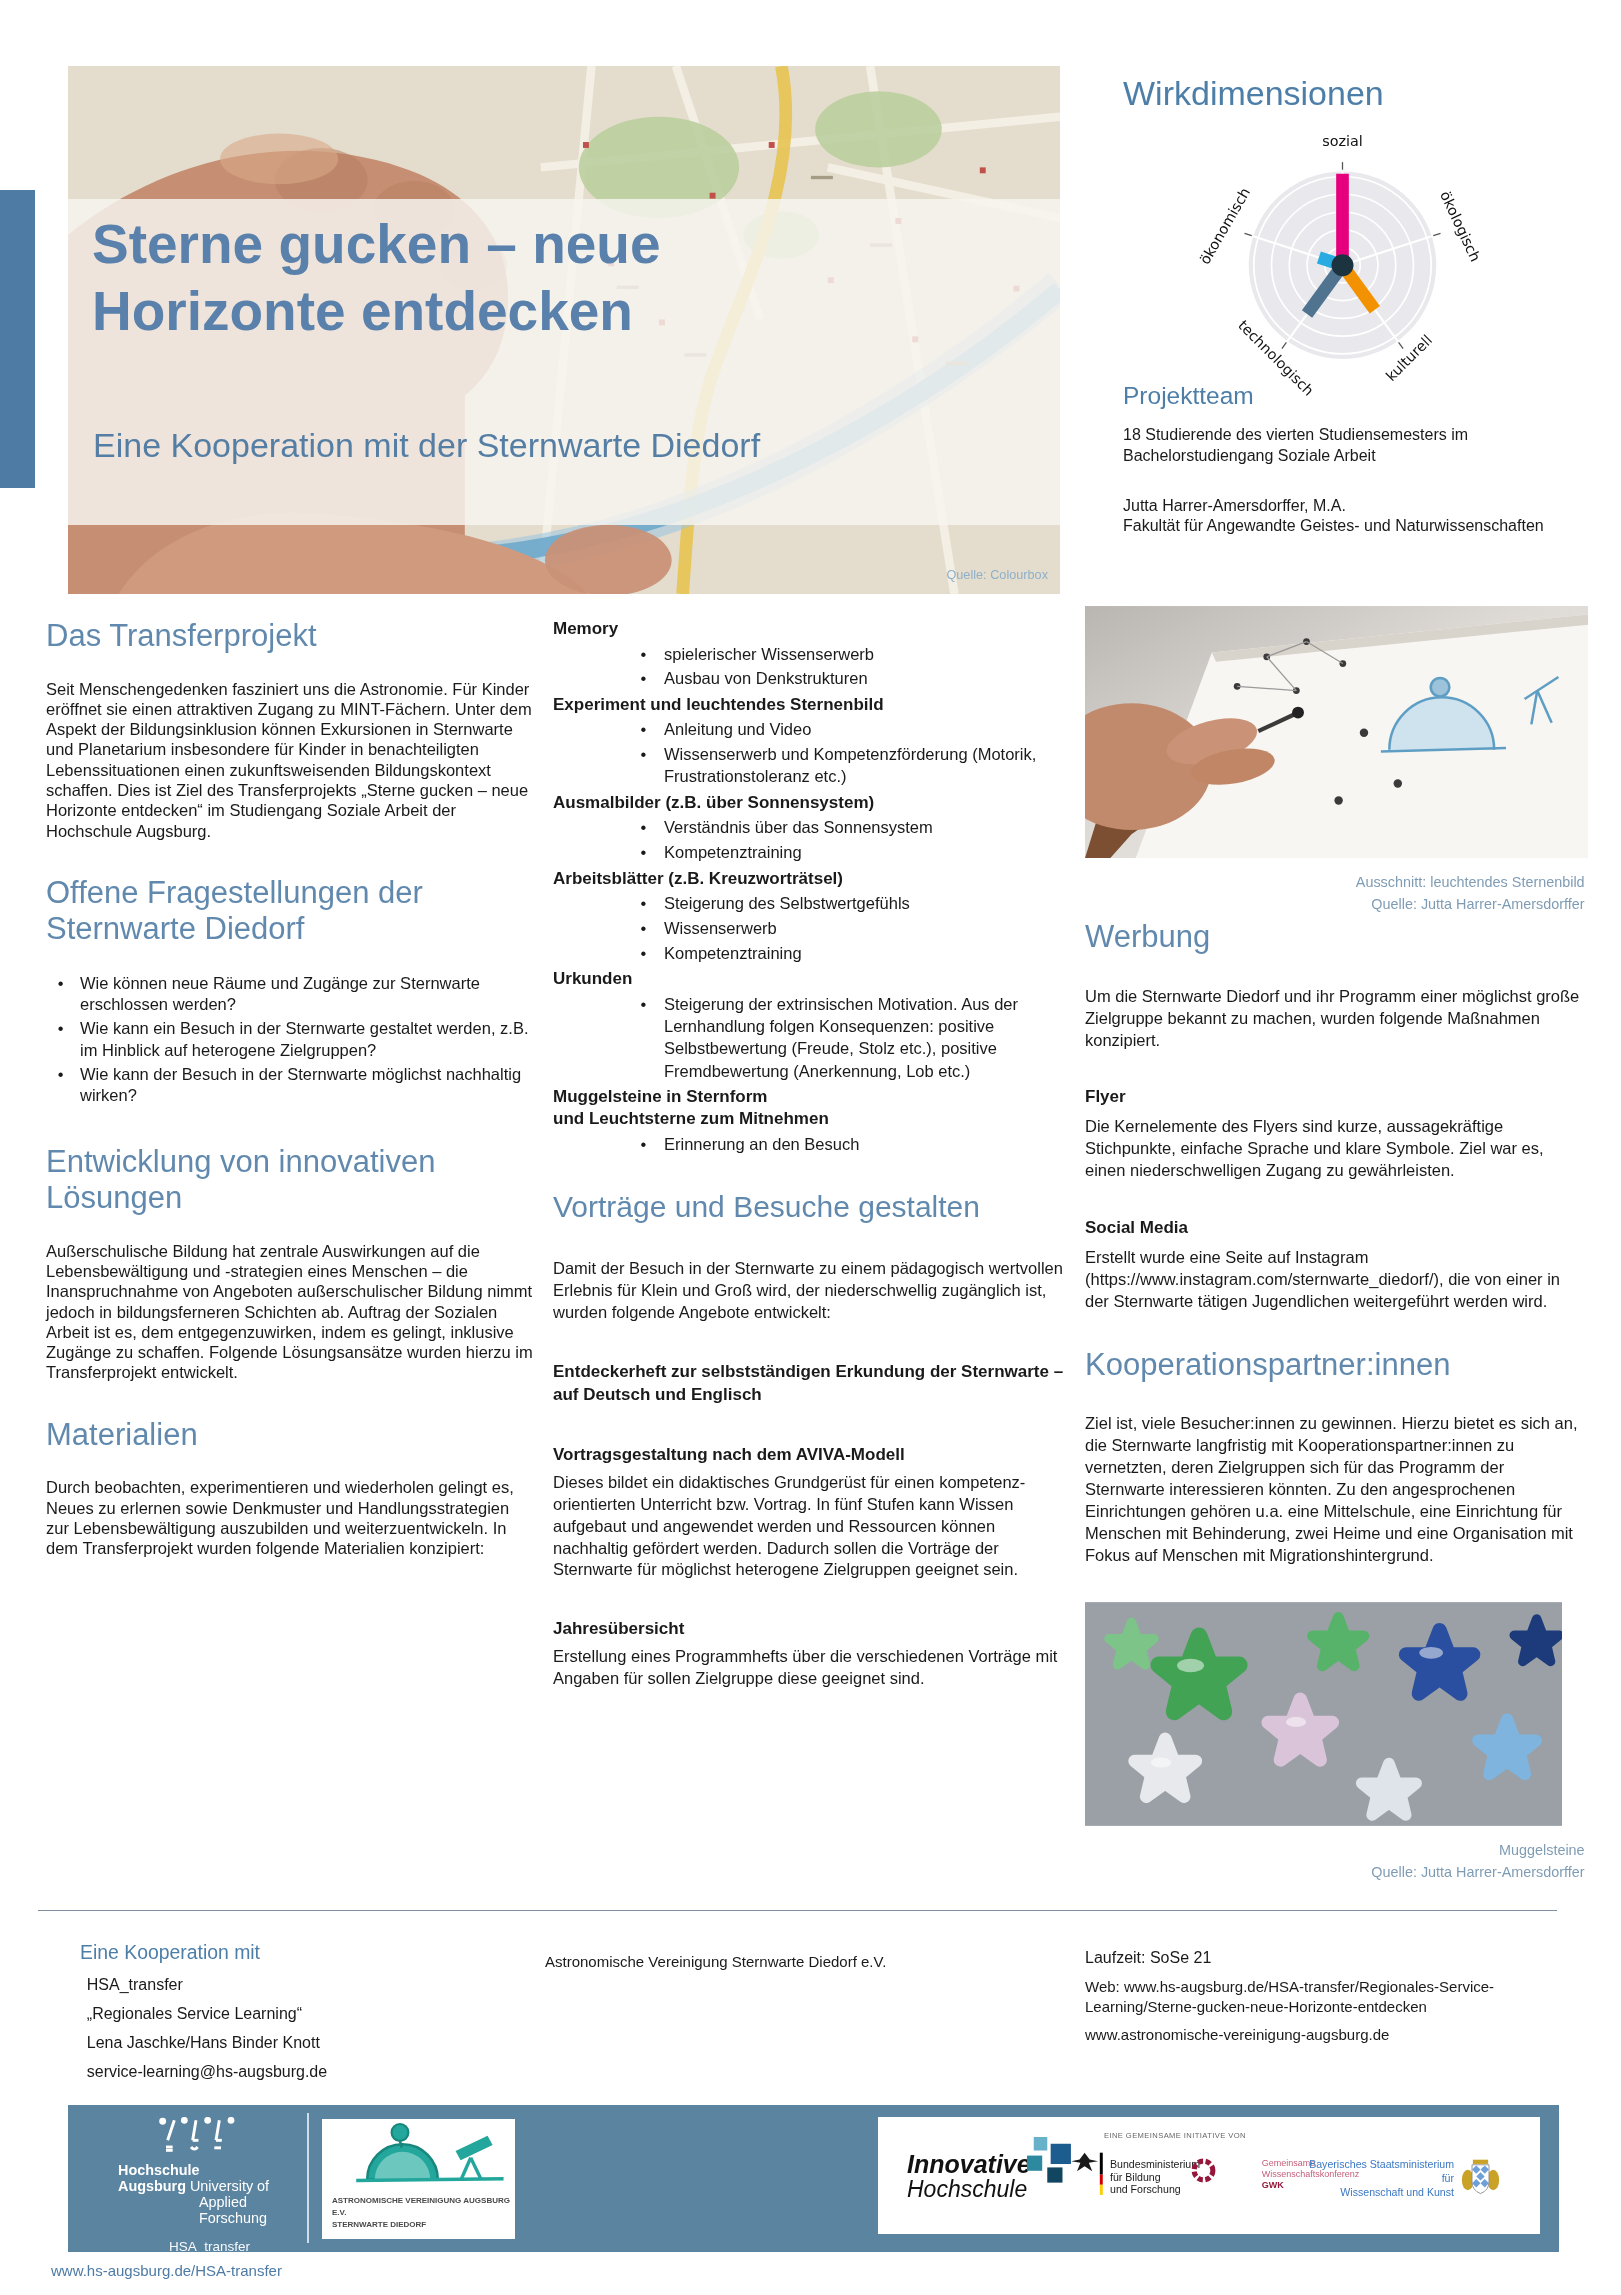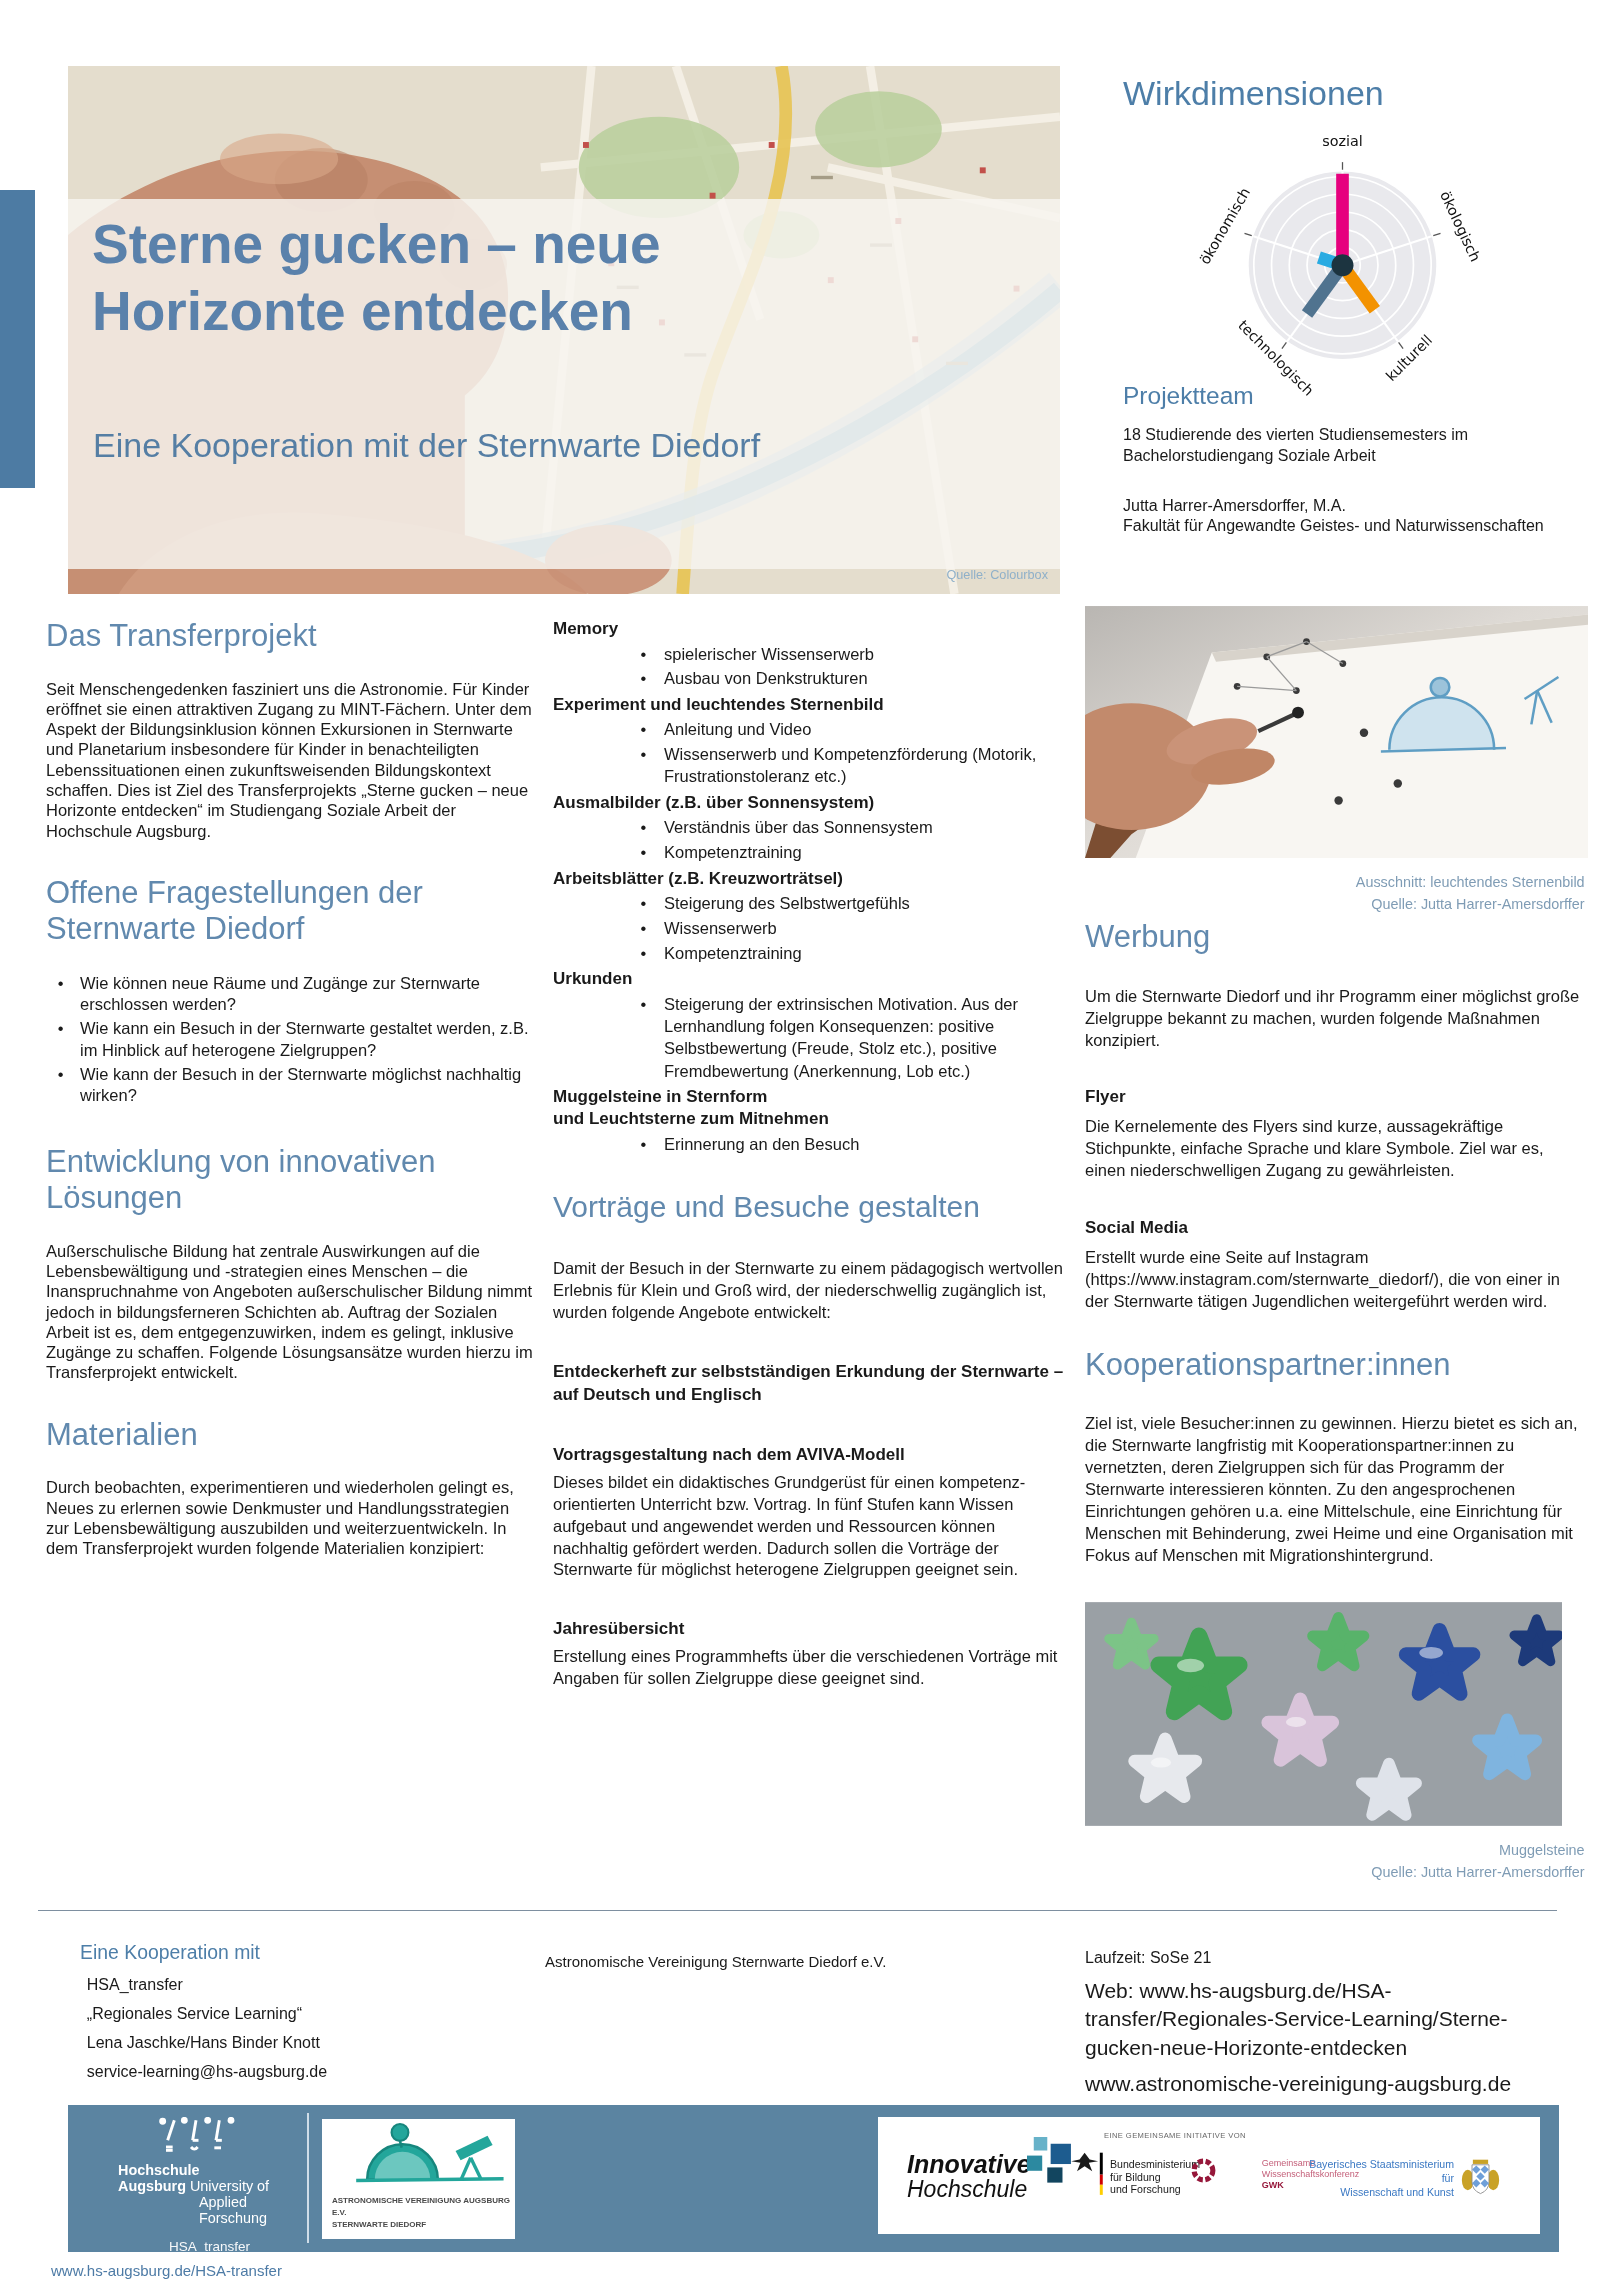--- a/index.html
+++ b/index.html
@@ -3,21 +3,21 @@
 <meta charset="utf-8">
 <style>
   html,body{margin:0;padding:0;}
   body{width:1622px;height:2295px;position:relative;background:#ffffff;
        font-family:"Liberation Sans",sans-serif;color:#1a1a1a;overflow:hidden;}
 
   
   .accent-bar{position:absolute;left:0;top:190px;width:35px;height:298px;background:#4d7ba3;}
   .hero{position:absolute;left:68px;top:66px;width:992px;height:528px;overflow:hidden;}
   .hero svg{position:absolute;left:0;top:0;width:100%;height:100%;}
-  .hero-overlay{position:absolute;left:0;top:133px;width:100%;height:370px;
+  .hero-overlay{position:absolute;left:0;top:133px;width:100%;height:326px;
                 background:rgba(247,244,240,0.84);}
   .hero-title{margin:12px 0 0 24px;font-size:55px;font-weight:bold;color:#5a81ab;line-height:1.22;}
   .hero-sub{margin:81px 0 0 25px;font-size:34px;color:#557ea4;}
   .hero-credit{position:absolute;right:12px;bottom:12px;font-size:12.7px;color:#8fb0c9;}
 
   
   .sec{font-size:31px;color:#6189ae;font-weight:400;line-height:1.18;margin:0;}
   .sec-sm{font-size:24.5px;color:#4d7ea8;font-weight:400;margin:0;}
 
   
@@ -58,21 +58,21 @@
   .photo2-wrap{margin-top:35px;}
 
   
   .rule{position:absolute;left:38px;top:1910px;width:1519px;border-top:1.7px solid #7e8fa0;}
   .foot-left{position:absolute;left:80px;top:1941px;width:439px;}
   .foot-left .fl-head{font-size:19.4px;color:#4d7ea8;margin-bottom:12px;}
   .foot-left .fl-lines div{font-size:16px;margin-bottom:11px;padding-left:6.8px;}
   .foot-mid{position:absolute;left:545px;top:1953px;width:524px;font-size:15px;}
   .foot-right{position:absolute;left:1085px;top:1949px;width:490px;}
   .foot-right .laufzeit{font-size:16px;margin-bottom:10px;}
-  .foot-right .fr-lines div{font-size:21px;line-height:1.35;margin-bottom:7.6px;}
+  .foot-right .fr-lines div{font-size:15px;line-height:1.35;margin-bottom:7.6px;}
 
   
   .band{position:absolute;left:68px;top:2105px;width:1491px;height:147px;background:#5b84a1;}
   .hsa-logo{position:absolute;left:50px;top:12px;width:194px;color:#ffffff;}
   .hsa-glyph{margin-left:41px;}
   .hsa-l1{font-size:14.4px;font-weight:bold;margin-top:6.8px;}
   .hsa-l2{font-size:14.4px;}
   .hsa-l2 b{font-weight:bold;}
   .hsa-l3{font-size:14.4px;margin-left:81px;}
   .hsa-l4{font-size:13.5px;margin-left:51px;margin-top:13.5px;opacity:.95;}

